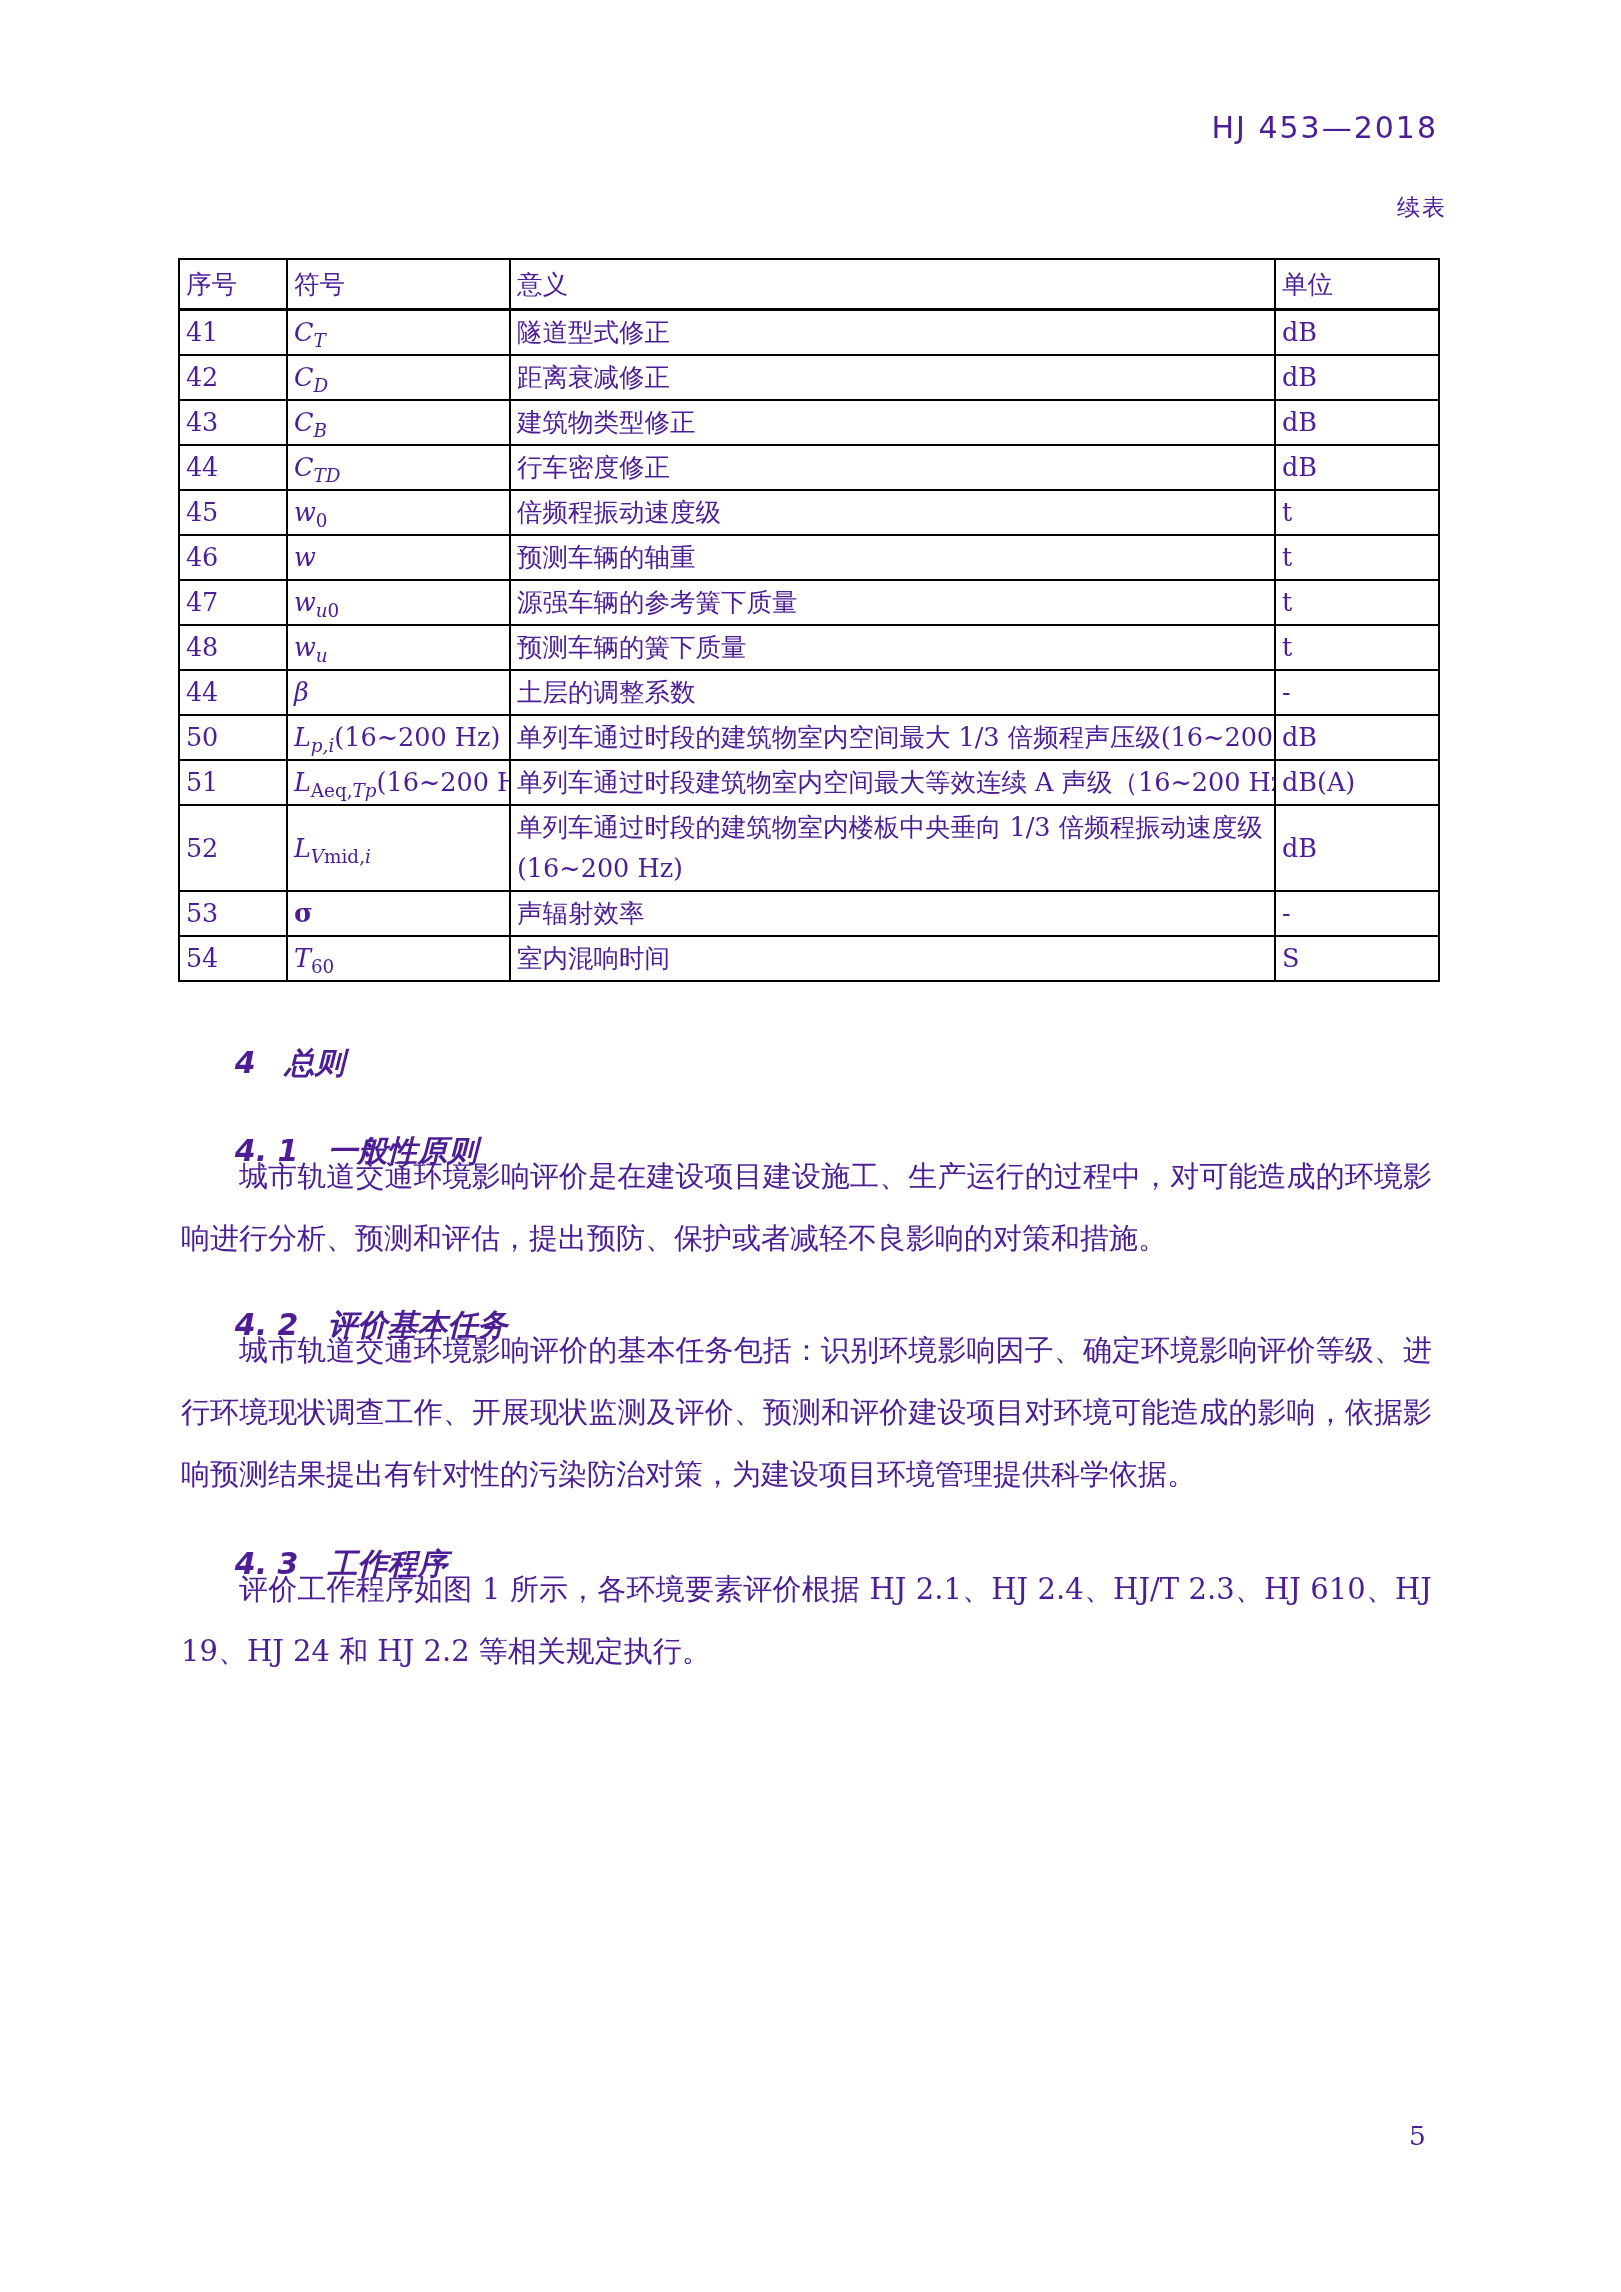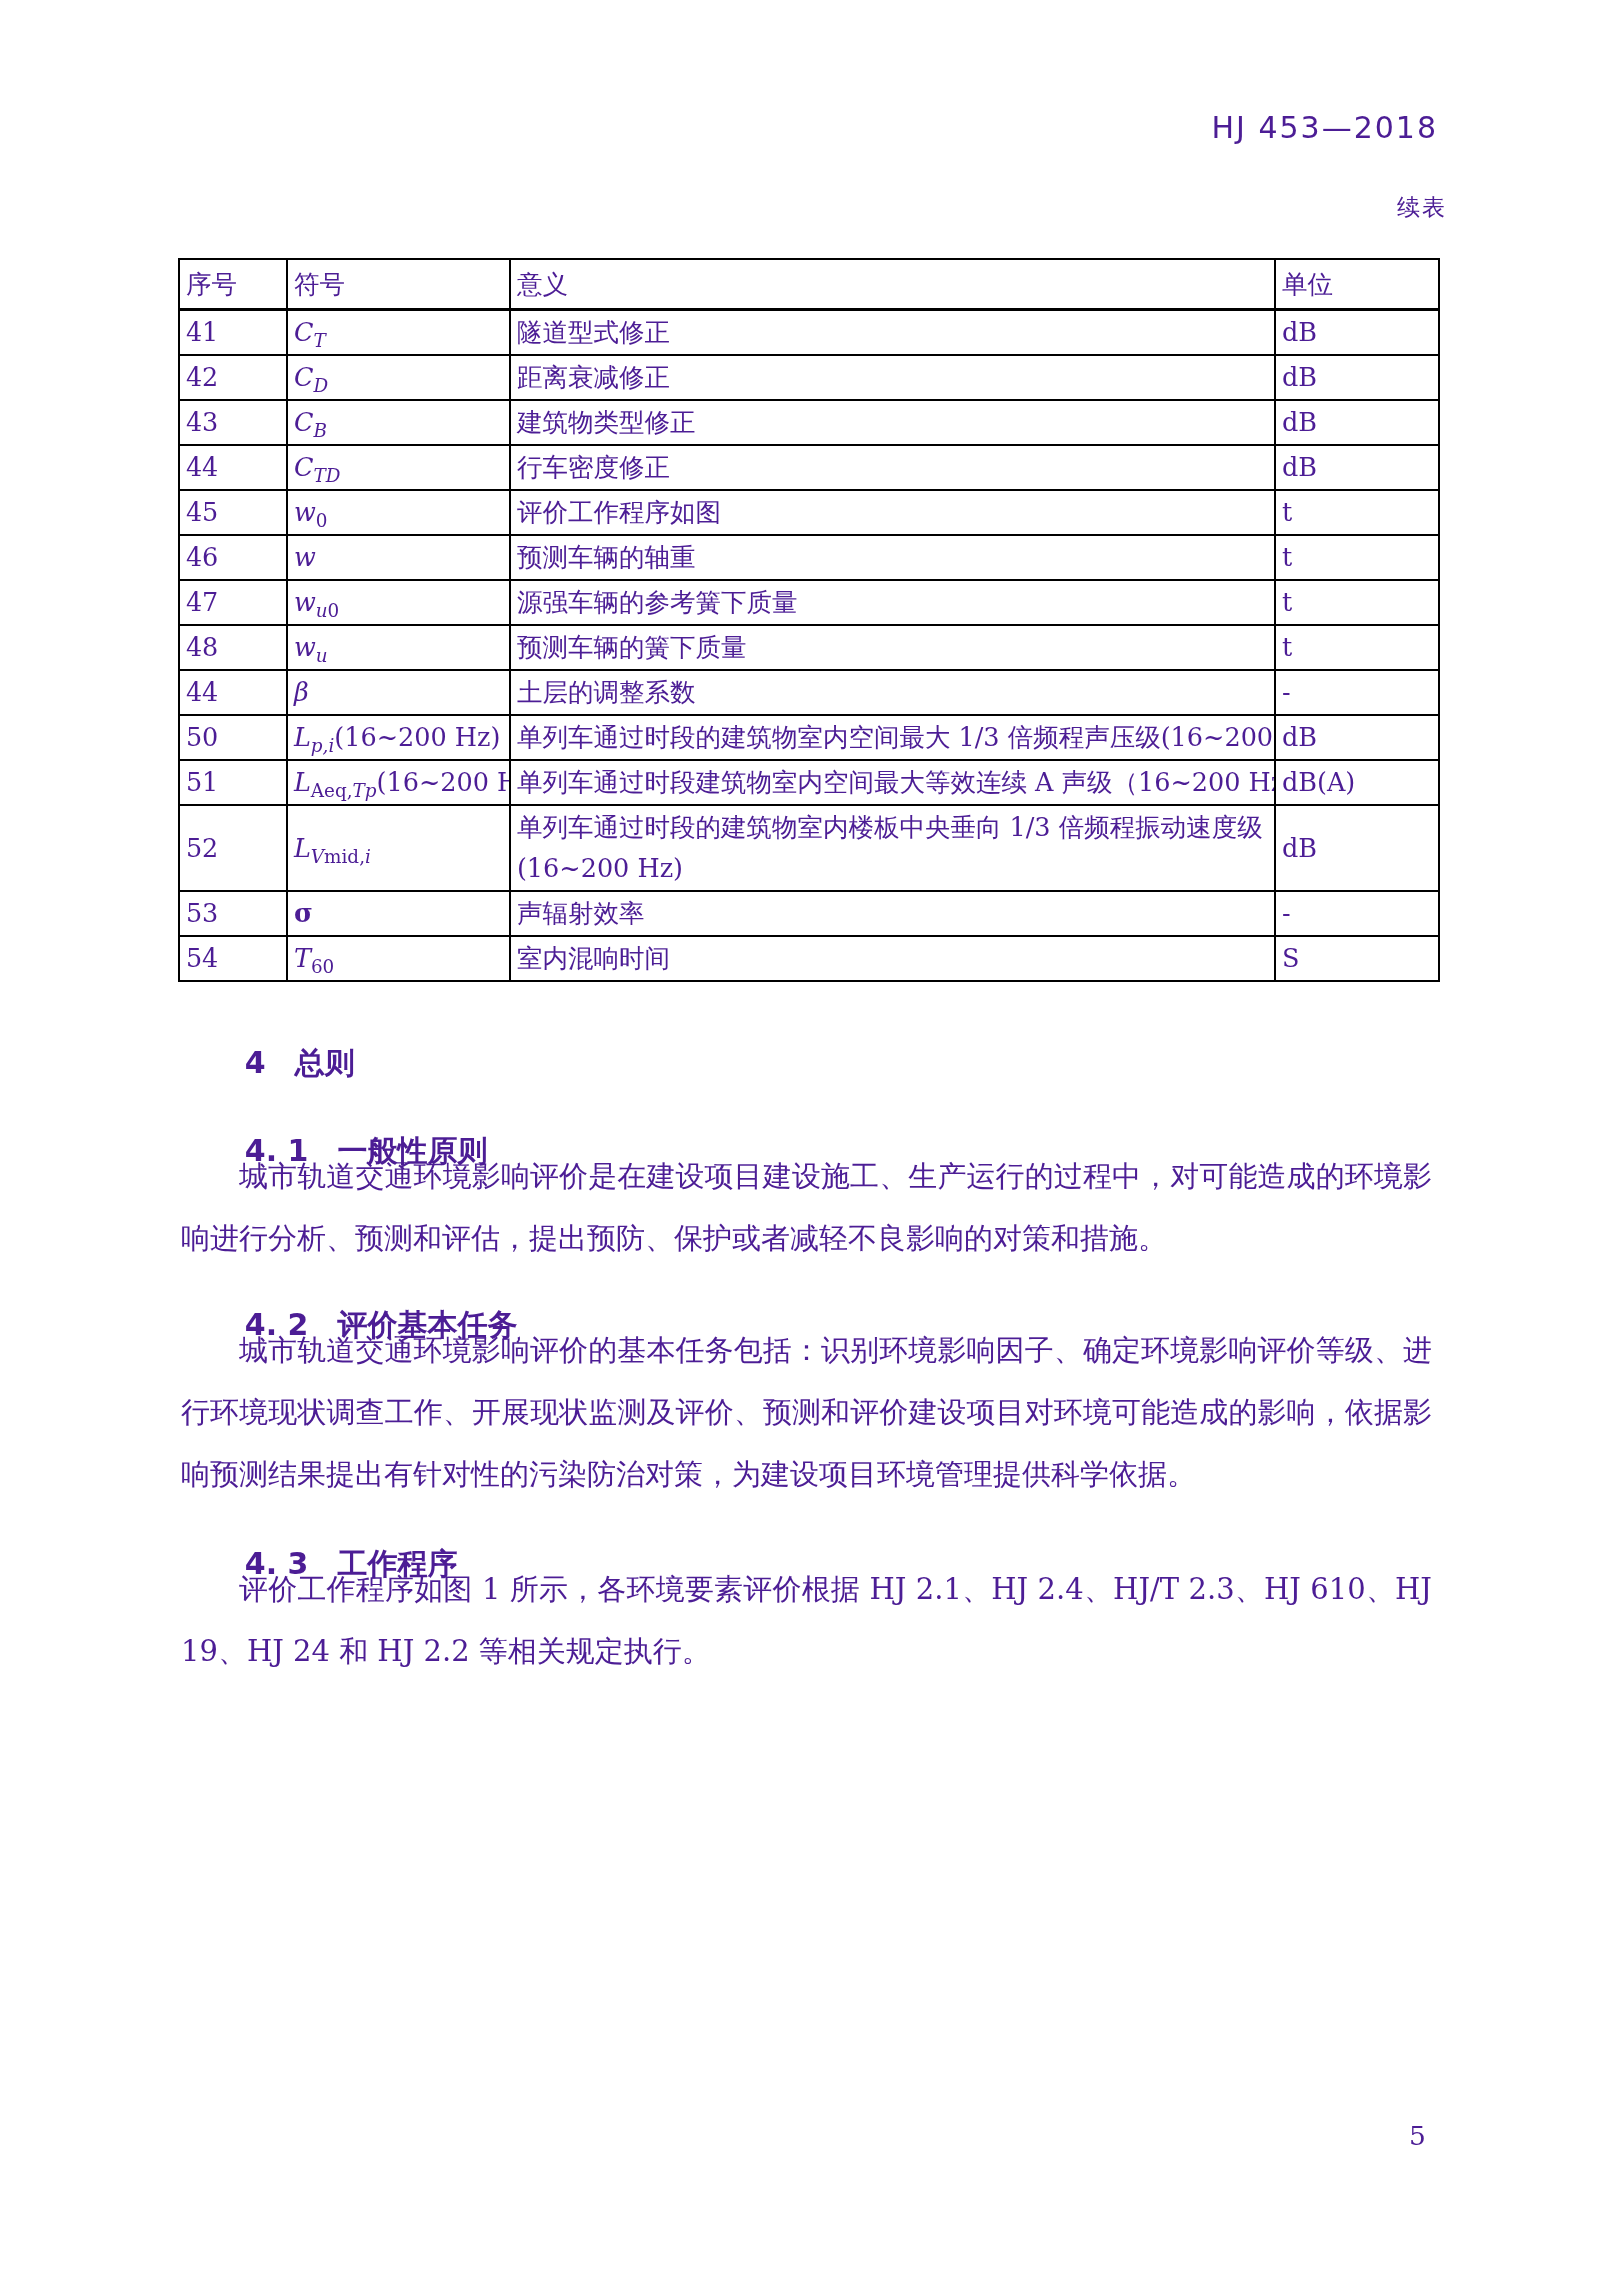--- a/index.html
+++ b/index.html
@@ -40,24 +40,25 @@
   }
   .symbol-table thead td{
     border-bottom:3.9px solid #000;
     height:46px;
   }
   .symbol-table tbody td{height:41px;}
   .symbol-table sub{font-size:0.72em;line-height:0;}
   .sym-it{font-style:italic;}
   .sym-upbold{font-weight:bold;}
   .h1{
-    position:absolute;left:203px;
+    position:absolute;left:193px;
     font-family:"DejaVu Sans", sans-serif;
     font-weight:bold;font-size:30px;
     white-space:pre;
+    font-style:italic;
   }
   .h1 .hnum{margin-right:29px;}
   .para{
     position:absolute;left:181px;width:1251px;
     margin:0;
     font-size:29px;line-height:62px;
     text-align:justify;text-indent:2em;
   }
   .page-num{
     position:absolute;top:2120px;left:1409px;
@@ -108,21 +109,21 @@
         </tr>
         <tr>
           <td>44</td>
           <td><span class="sym-it">C</span><sub class="sym-it">TD</sub></td>
           <td>行车密度修正</td>
           <td>dB</td>
         </tr>
         <tr>
           <td>45</td>
           <td><span class="sym-it">w</span><sub>0</sub></td>
-          <td>评价工作程序如图</td>
+          <td>倍频程振动速度级</td>
           <td>t</td>
         </tr>
         <tr>
           <td>46</td>
           <td><span class="sym-it">w</span></td>
           <td>预测车辆的轴重</td>
           <td>t</td>
         </tr>
         <tr>
           <td>47</td>

